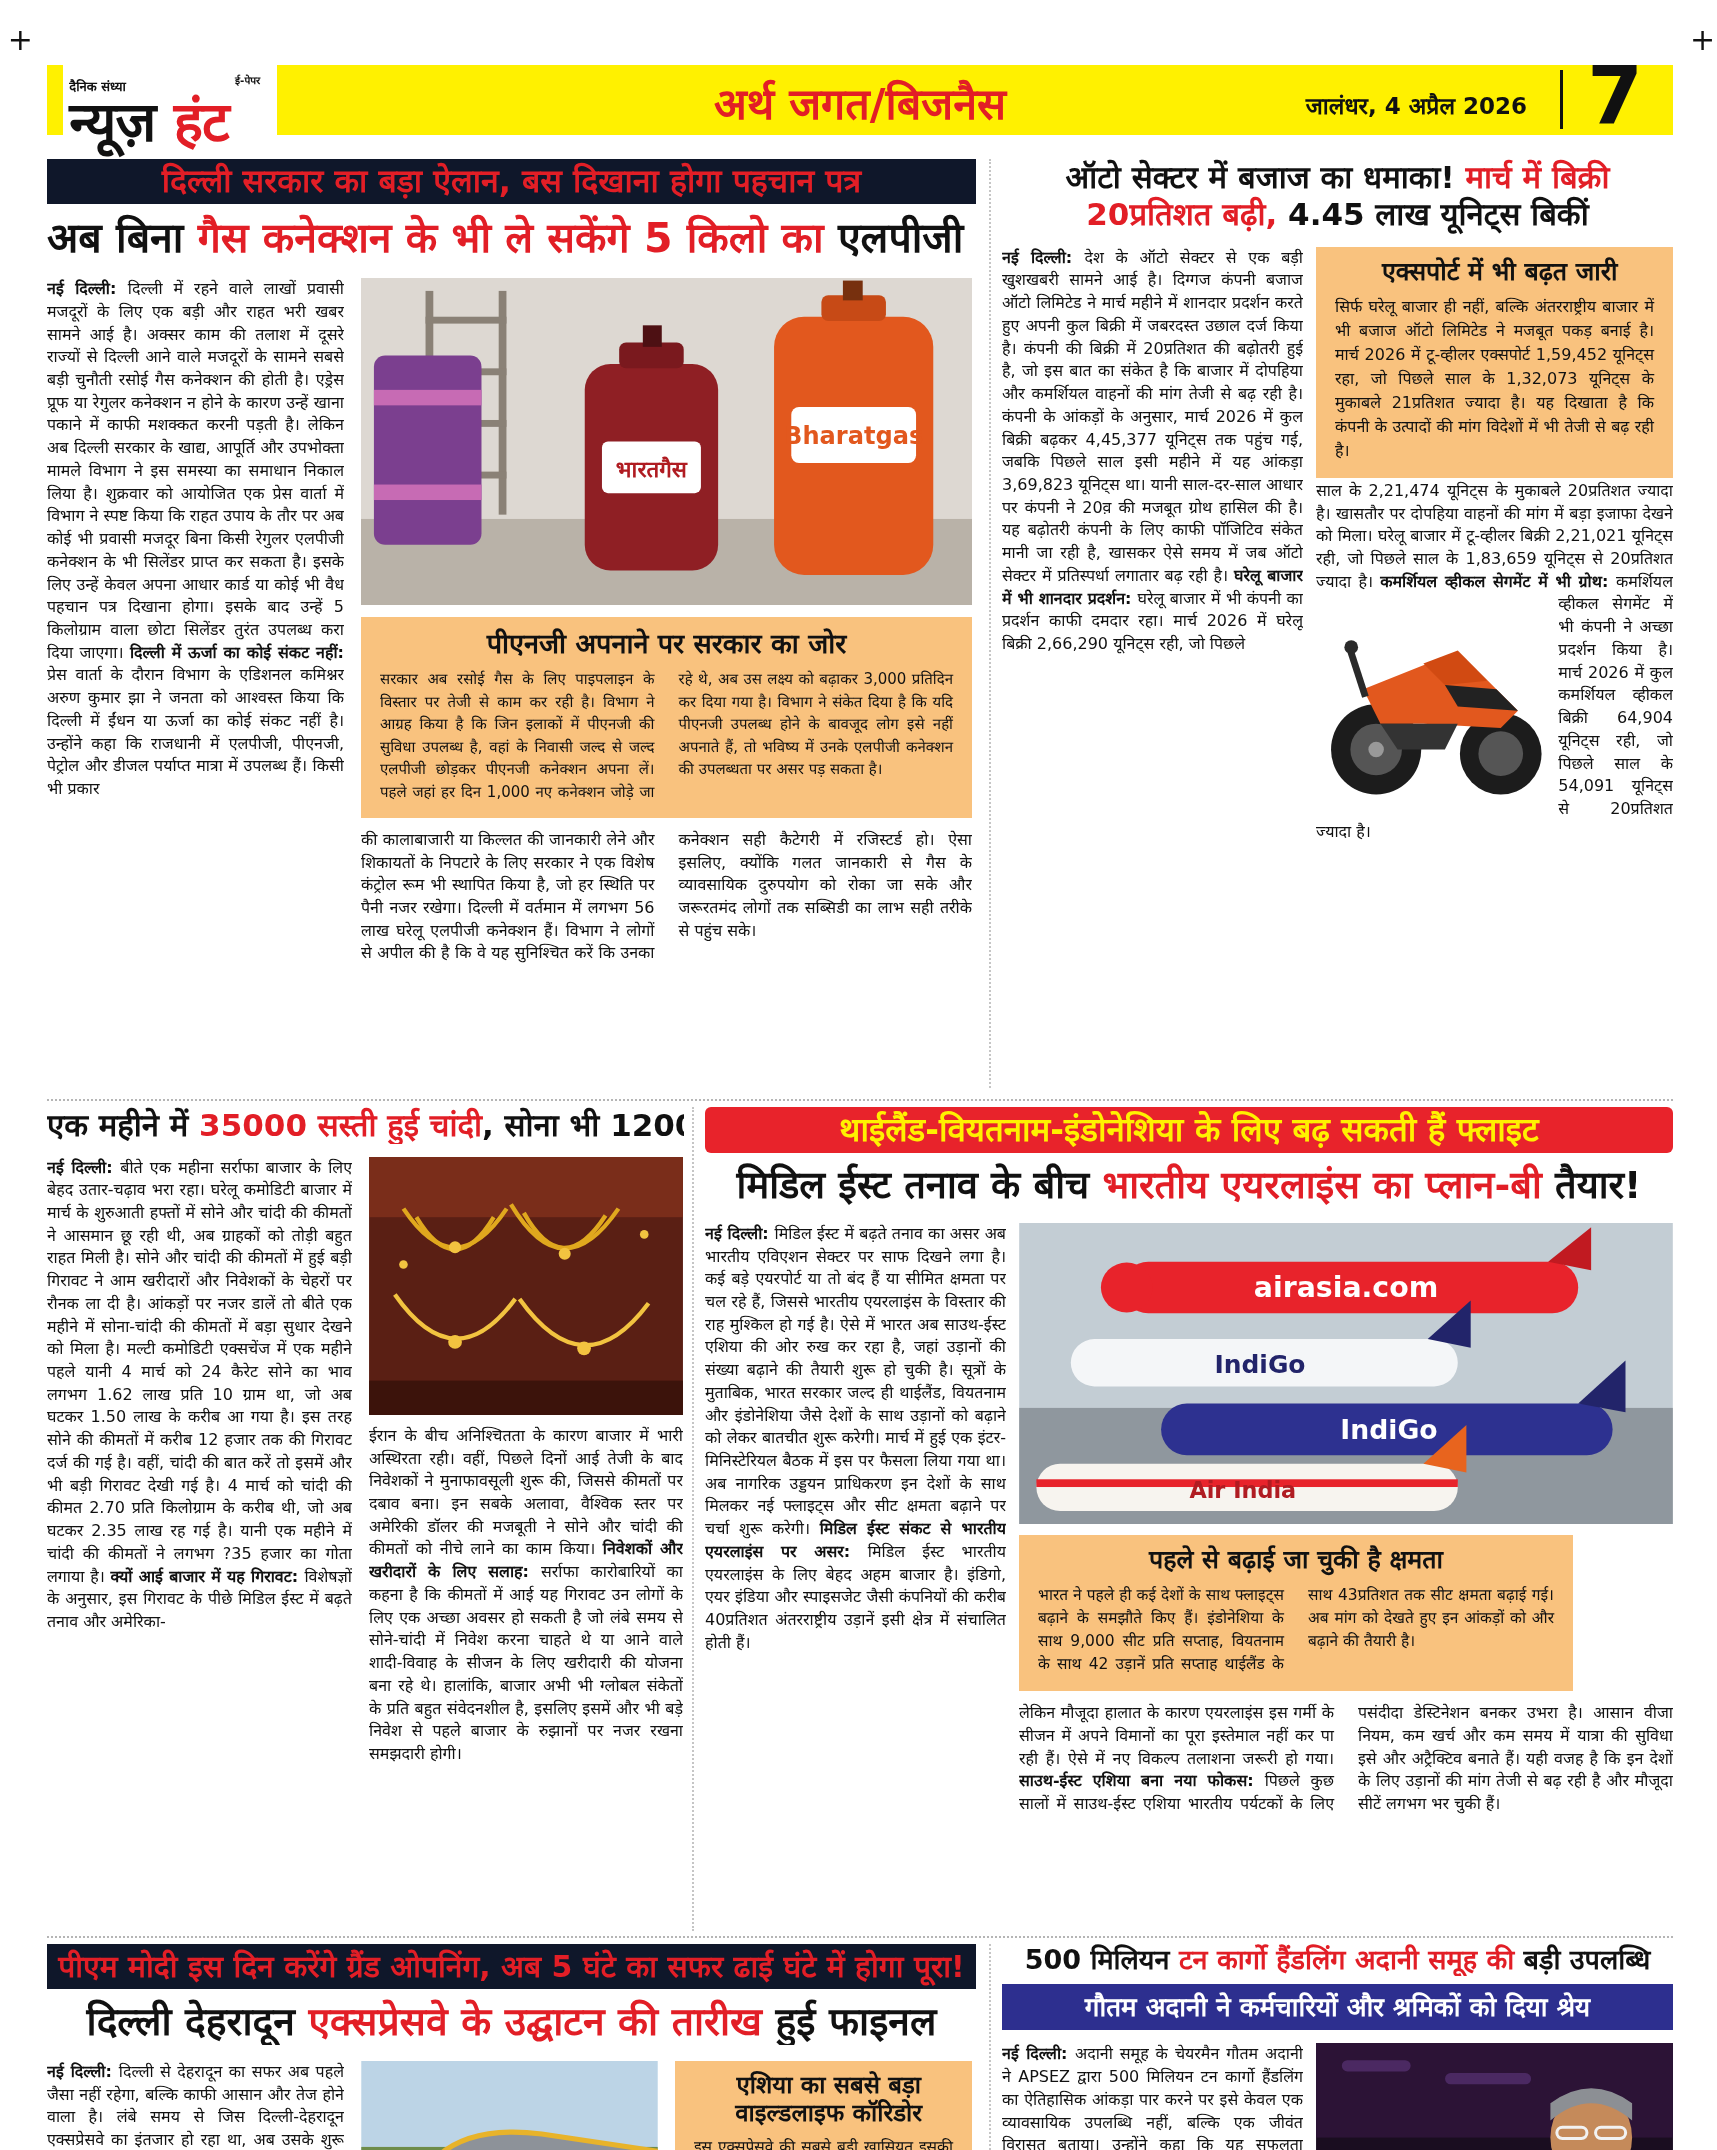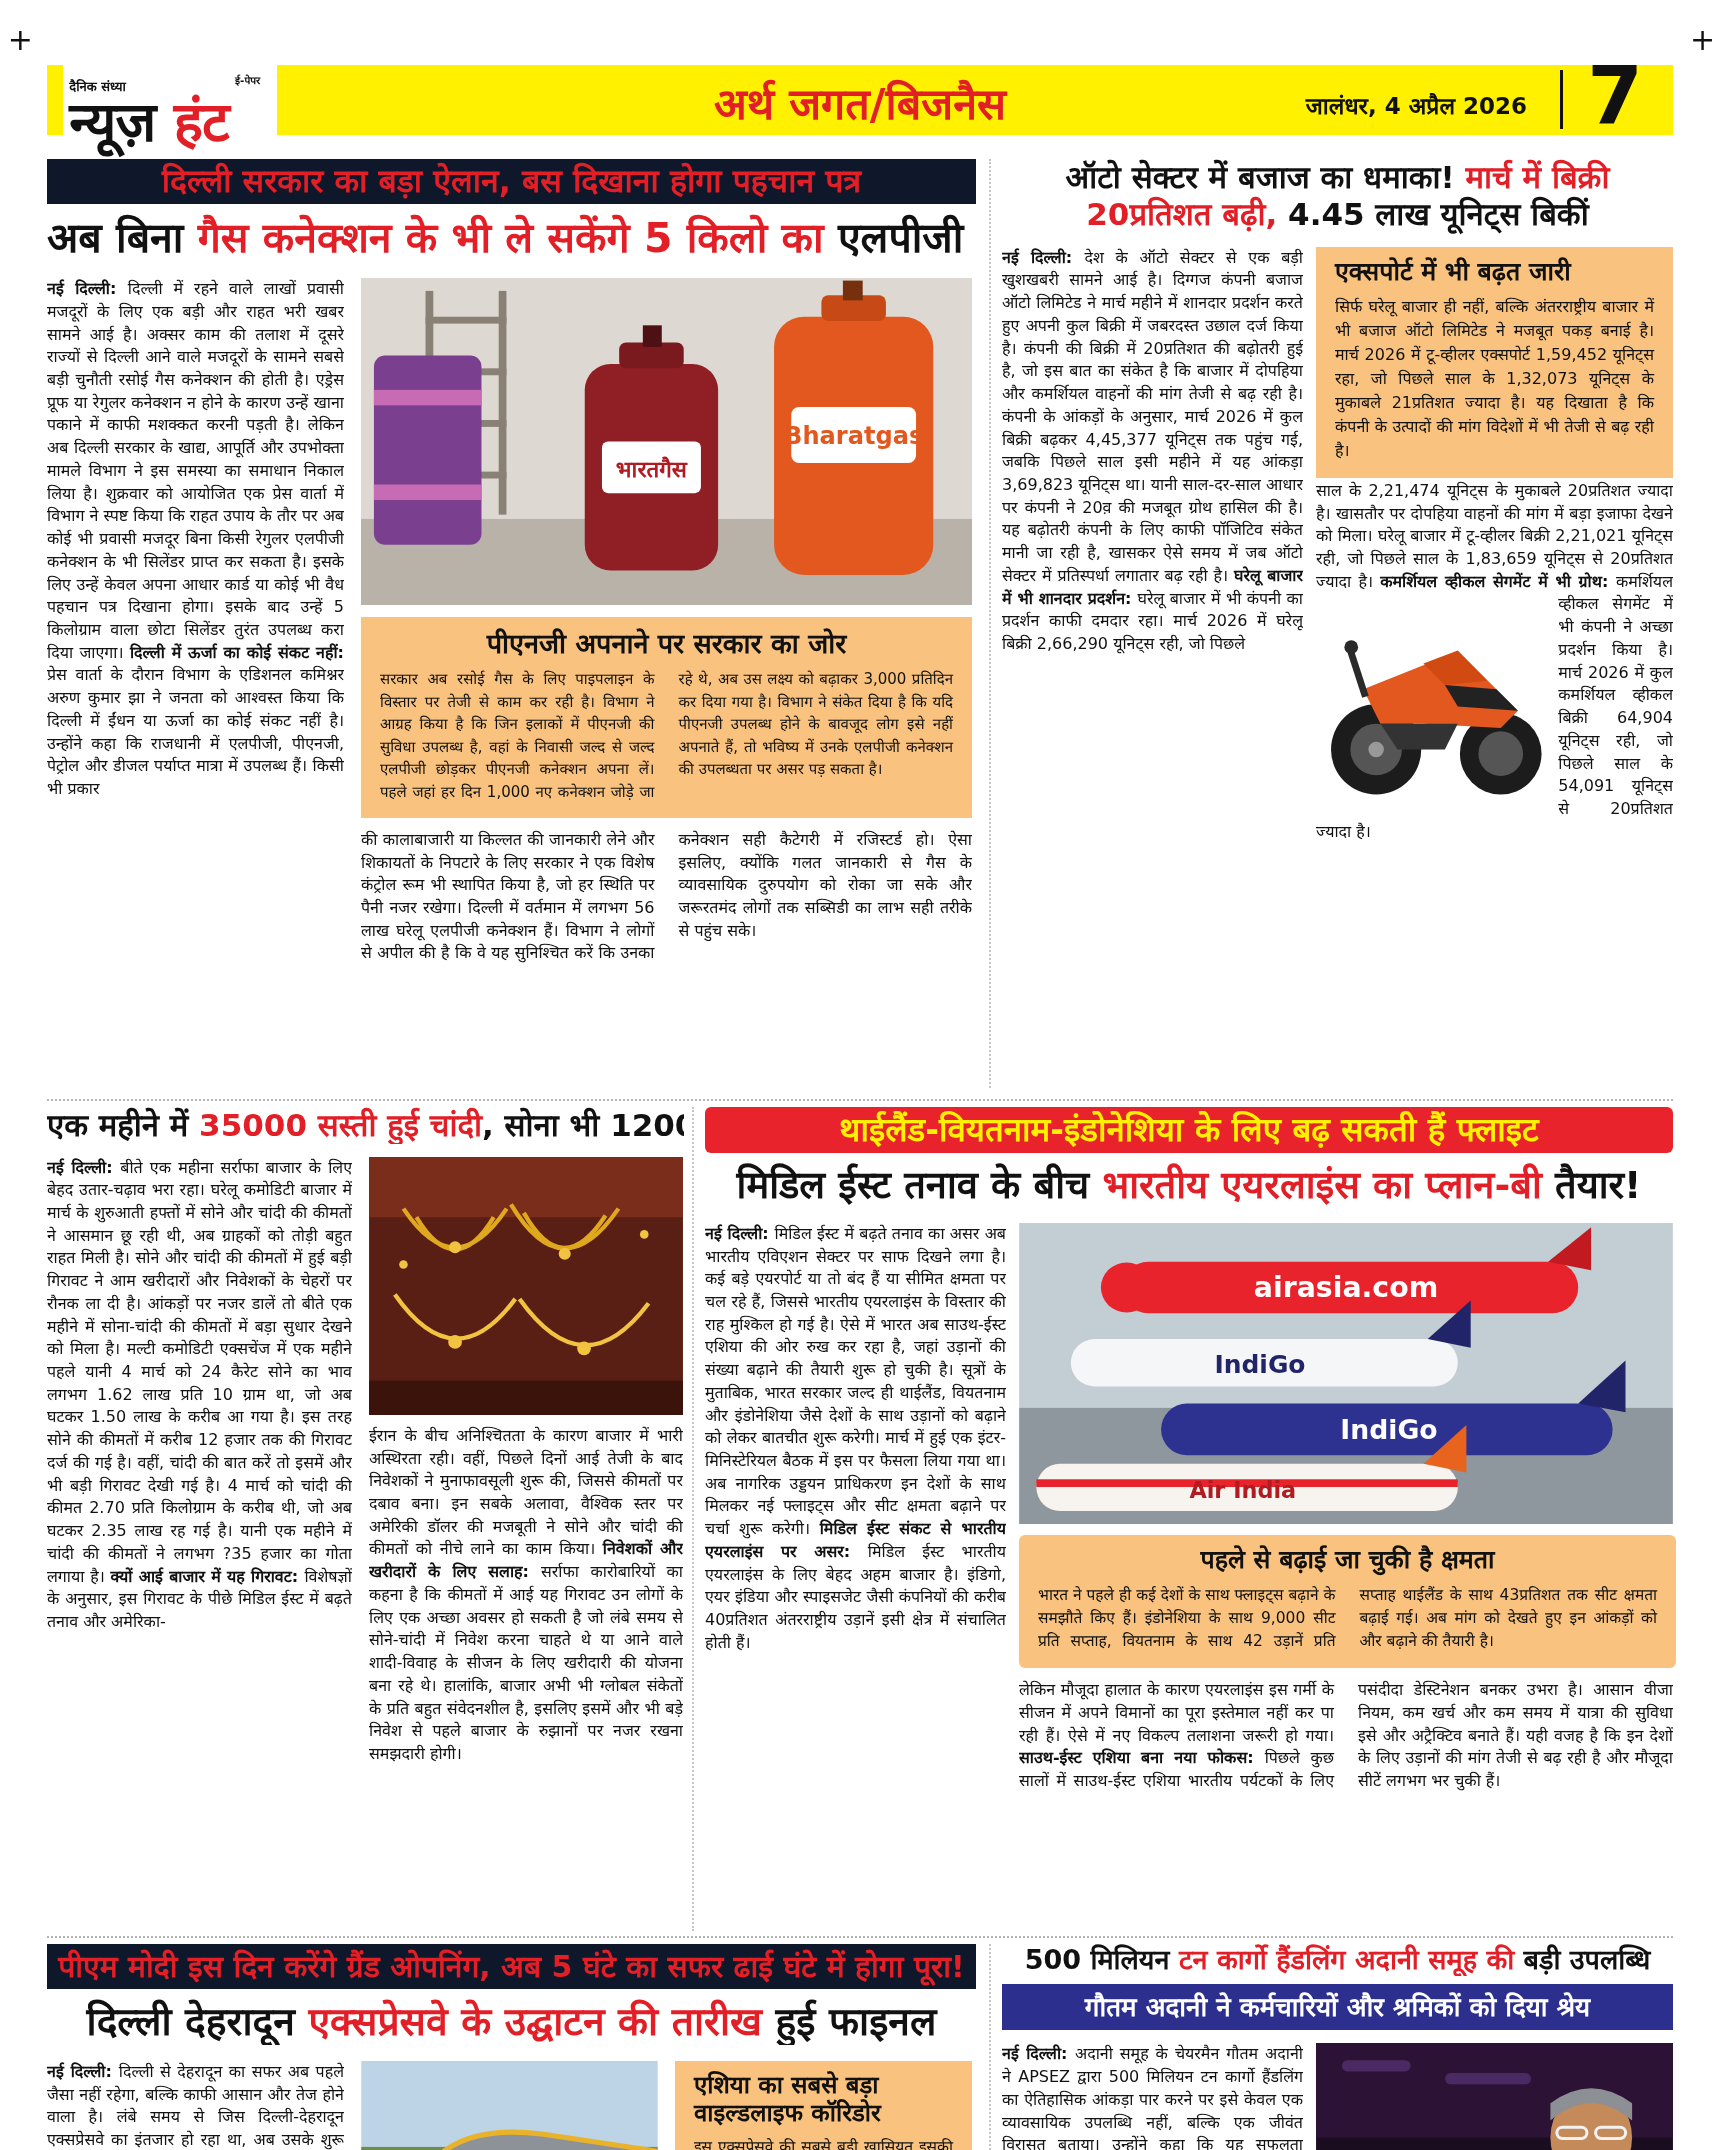--- a/index.html
+++ b/index.html
@@ -21,21 +21,21 @@
   
   .kicker{background:#0f172a;color:#E21E26;font-weight:bold;text-align:center;white-space:nowrap;overflow:hidden;}
   .kicker.red{background:#E8232B;color:#FFF100;}
   .headline{font-weight:bold;text-align:center;line-height:1.18;color:#111;}
   .hl-red{color:#E21E26;}
   .nowrap{white-space:nowrap;overflow:hidden;}
   .col{font-size:16px;line-height:1.42;text-align:justify;color:#111;overflow:hidden;}
   .col b{font-weight:bold;}
   .obox{background:#F9C27E;overflow:hidden;}
   .obox .btitle{text-align:center;font-weight:bold;font-size:27px;line-height:1.15;padding:11.2px 8.6px 4.3px 8.6px;}
-  .obox .btitle.left{text-align:left;padding-left:19px;}
+  .obox .btitle.left{text-align:center;padding-left:19px;}
   .obox .bbody{font-size:15.5px;line-height:1.5;text-align:justify;padding:4.3px 19px 14.6px 19px;}
   .cols2{column-count:2;column-gap:24px;}
   .vdiv{border-left:2.2px dotted #b5b5b5;}
   .hdot{border-top:2.2px dotted #b5b5b5;}
   .sechead-blue{background:#2D2F8F;color:#ffffff;font-weight:bold;text-align:center;white-space:nowrap;overflow:hidden;}
   .imgbox{overflow:hidden;display:block;}
 </style>
 </head>
 <body>
 
@@ -224,21 +224,21 @@
             <text x="860" y="502" text-anchor="middle" font-size="62" font-weight="bold" fill="#ffffff" font-family="DejaVu Sans, sans-serif">IndiGo</text>
           </g>
           <g>
             <rect x="40" y="560" width="980" height="110" rx="55" fill="#f7f4ef"></rect>
             <polygon points="940,560 1040,470 1040,580" fill="#e8641e"></polygon>
             <rect x="40" y="596" width="980" height="18" fill="#e8232b"></rect>
             <text x="520" y="640" text-anchor="middle" font-size="52" font-weight="bold" fill="#b01c22" font-family="DejaVu Sans, sans-serif">Air India</text>
           </g>
         </svg>
 
-        <div class="obox" style="width:657px;margin-top:11.2px;border-radius:6px;">
+        <div class="obox" style="width:554px;margin-top:11.2px;">
           <div class="btitle" style="font-size:25px;">पहले से बढ़ाई जा चुकी है क्षमता</div>
           <div class="bbody cols2" style="font-size:15.5px;">भारत ने पहले ही कई देशों के साथ फ्लाइट्स बढ़ाने के समझौते किए हैं। इंडोनेशिया के साथ 9,000 सीट प्रति सप्ताह, वियतनाम के साथ 42 उड़ानें प्रति सप्ताह थाईलैंड के साथ 43प्रतिशत तक सीट क्षमता बढ़ाई गई। अब मांग को देखते हुए इन आंकड़ों को और बढ़ाने की तैयारी है।</div>
         </div>
         <div class="col cols2" style="width:654px;height:185px;margin-top:11.2px;">
           <span>लेकिन मौजूदा हालात के कारण एयरलाइंस इस गर्मी के सीजन में अपने विमानों का पूरा इस्तेमाल नहीं कर पा रही हैं। ऐसे में नए विकल्प तलाशना जरूरी हो गया।</span>
           <b>साउथ-ईस्ट एशिया बना नया फोकस: </b><span>पिछले कुछ सालों में साउथ-ईस्ट एशिया भारतीय पर्यटकों के लिए पसंदीदा डेस्टिनेशन बनकर उभरा है। आसान वीजा नियम, कम खर्च और कम समय में यात्रा की सुविधा इसे और अट्रैक्टिव बनाते हैं। यही वजह है कि इन देशों के लिए उड़ानों की मांग तेजी से बढ़ रही है और मौजूदा सीटें लगभग भर चुकी हैं।</span>
         </div>
       </div>
     </div>
   </div>

